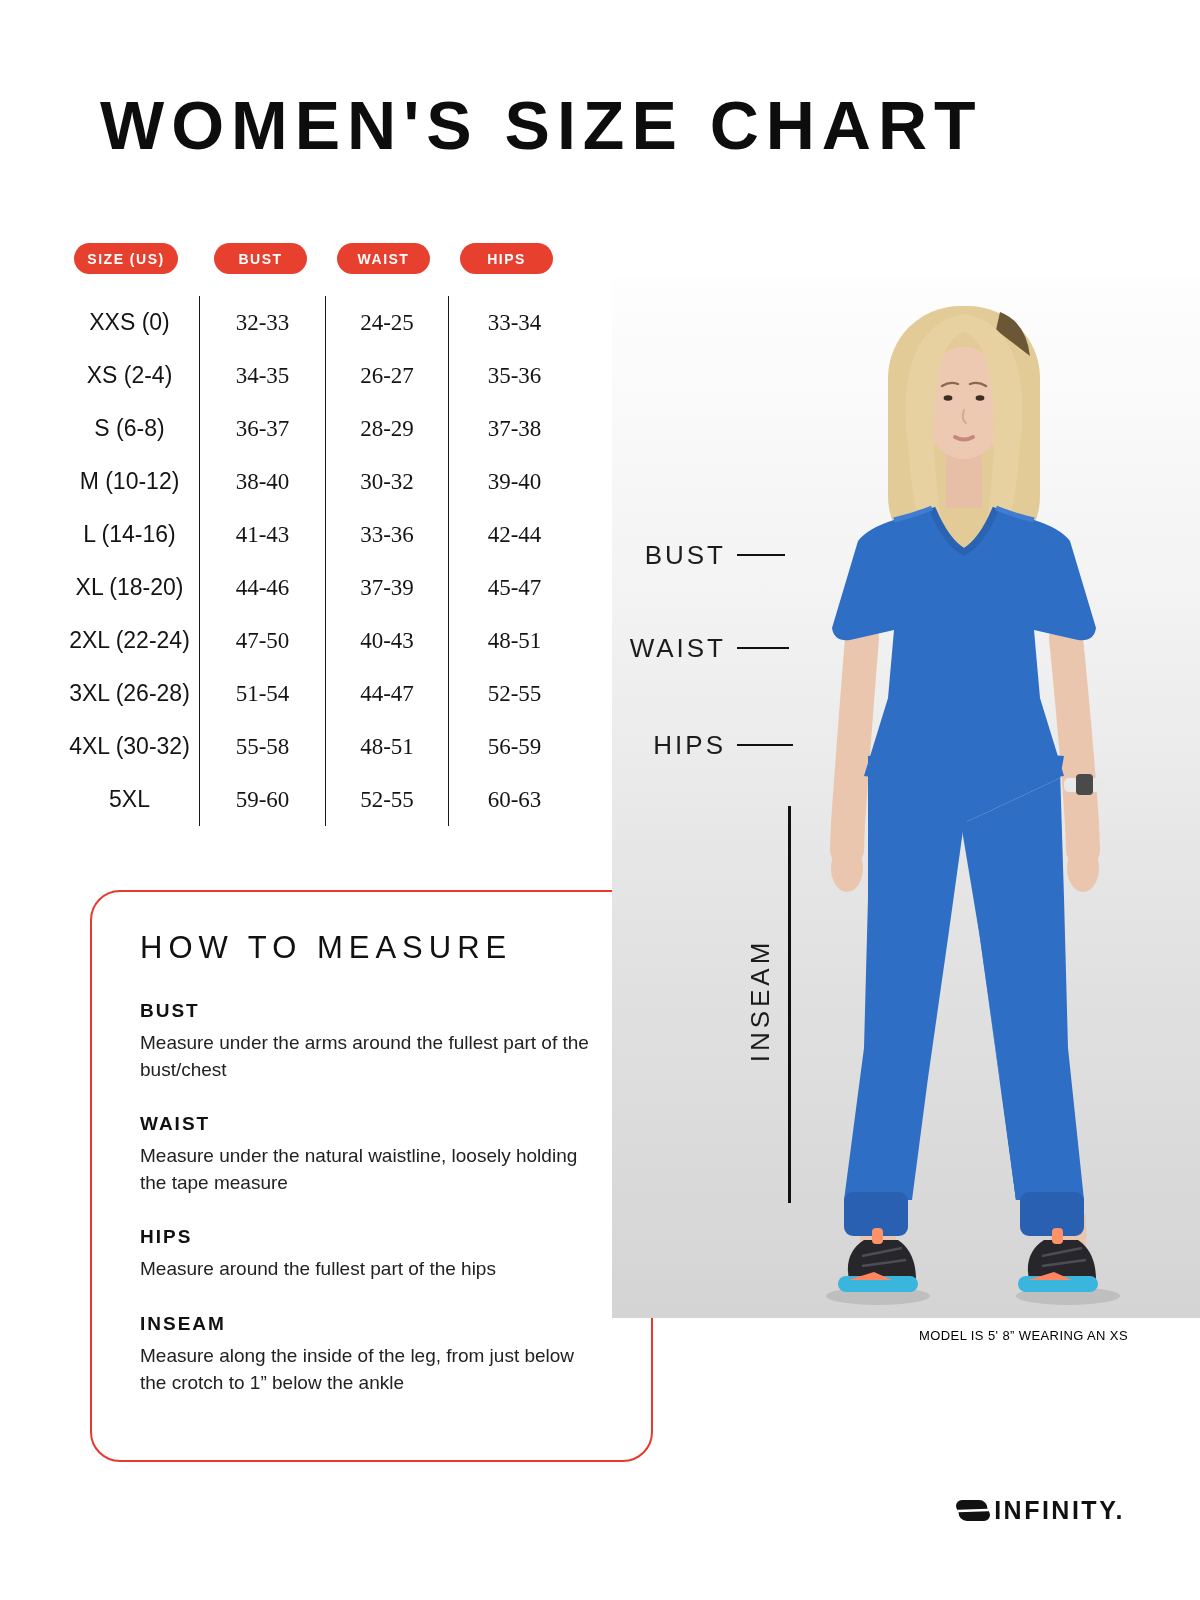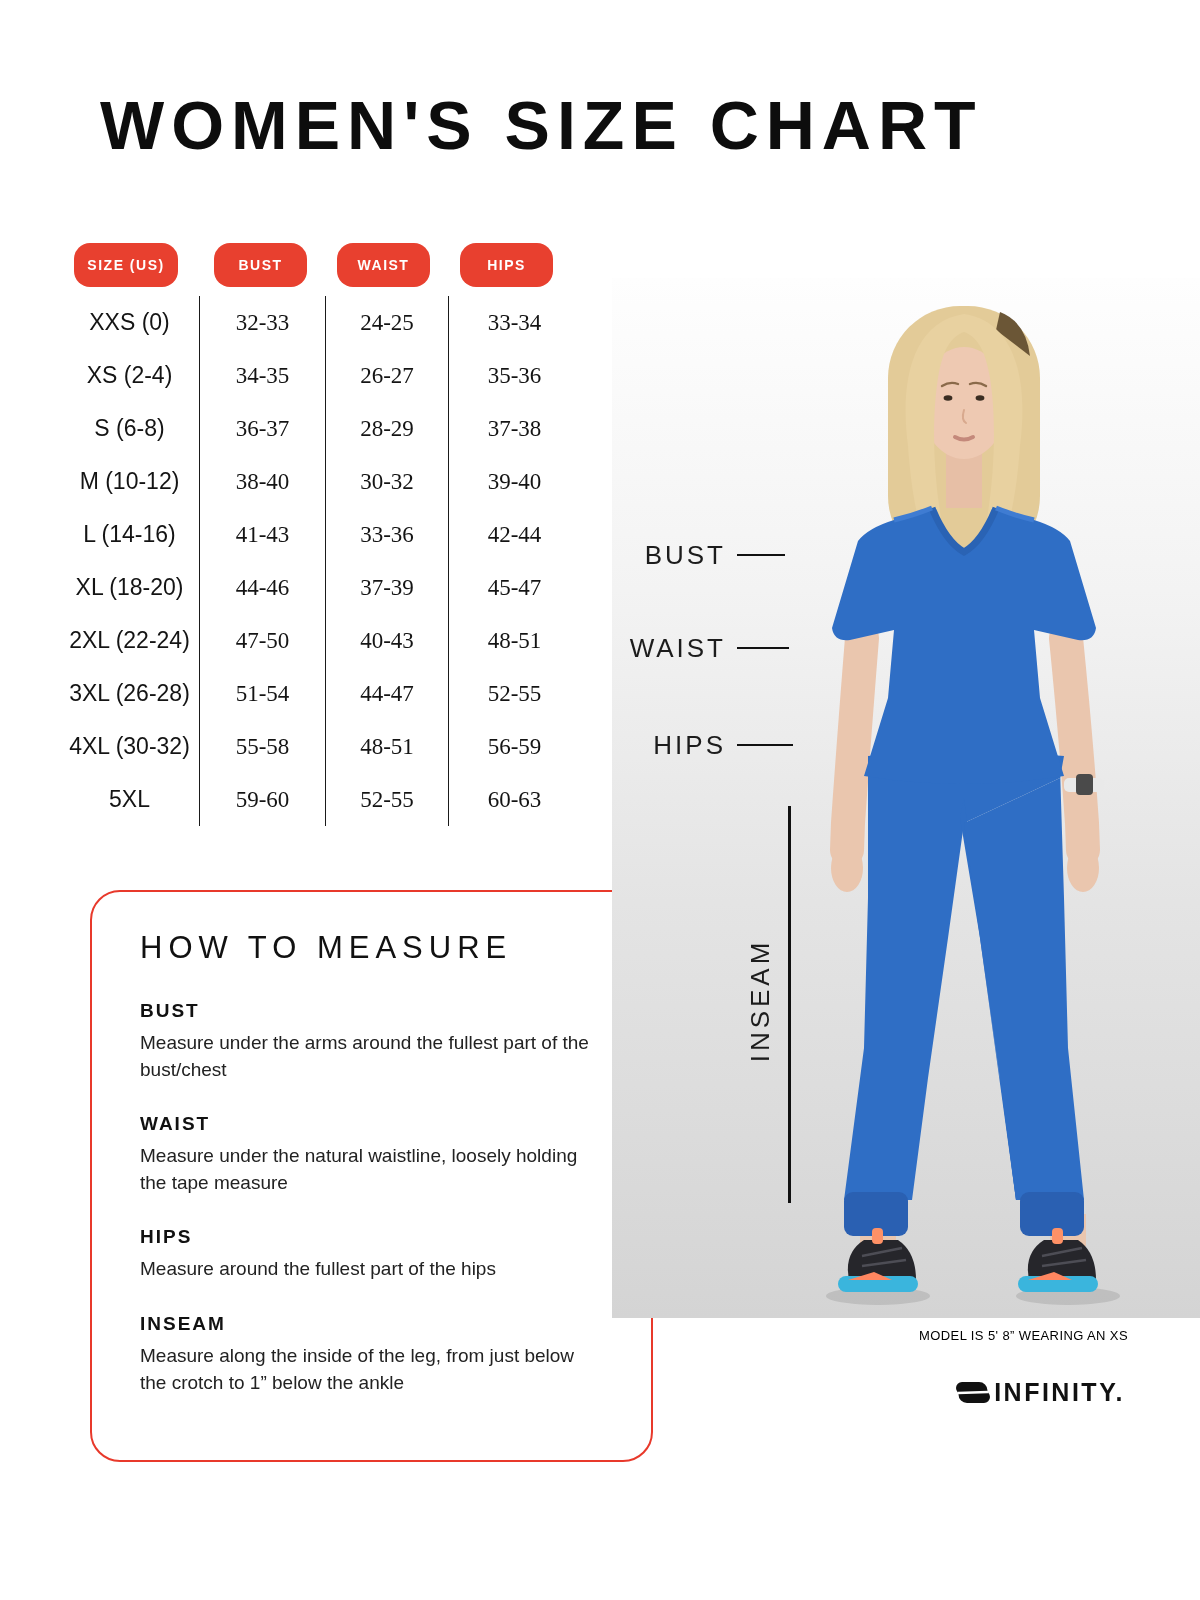--- a/index.html
+++ b/index.html
@@ -11,21 +11,21 @@
   .abs{position:absolute;}
 
   
   .page-title{
     left:56px;top:86px;font-size:68px;font-weight:700;letter-spacing:7px;
     color:#0d0d0d;white-space:nowrap;margin-left:44px;
   }
 
   
   .pill{
-    top:243px;height:44px;border-radius:16px;background:#E8402F;color:#ffffff;
+    top:243px;height:31px;border-radius:16px;background:#E8402F;color:#ffffff;
     display:flex;align-items:center;justify-content:center;
     font-size:14px;font-weight:700;letter-spacing:1.5px;
   }
   .pill-0{left:74px;width:104px;}
   .pill-1{left:214px;width:93px;}
   .pill-2{left:337px;width:93px;}
   .pill-3{left:460px;width:93px;}
 
   
   .size-table{left:60px;top:296px;width:520px;display:grid;
@@ -68,21 +68,21 @@
   .inseam-label{
     left:660px;top:985px;width:200px;text-align:center;z-index:3;
     font-size:26px;letter-spacing:4px;color:#1c1c1c;
     transform:rotate(-90deg);
   }
 
   
   .model-caption{
     right:72px;top:1328px;font-size:13px;letter-spacing:0.4px;color:#000000;z-index:3;
   }
-  .brand{right:75px;top:1378px;display:flex;align-items:center;gap:0;z-index:3;}
+  .brand{right:75px;top:1496px;display:flex;align-items:center;gap:0;z-index:3;}
   .brand-word{font-size:25px;font-weight:800;letter-spacing:2.5px;color:#111;}
 </style>
 </head>
 <body>
 
 <div class="abs page-title">WOMEN'S SIZE CHART</div>
 
 <div class="abs pill pill-0">SIZE (US)</div>
 <div class="abs pill pill-1">BUST</div>
 <div class="abs pill pill-2">WAIST</div>

